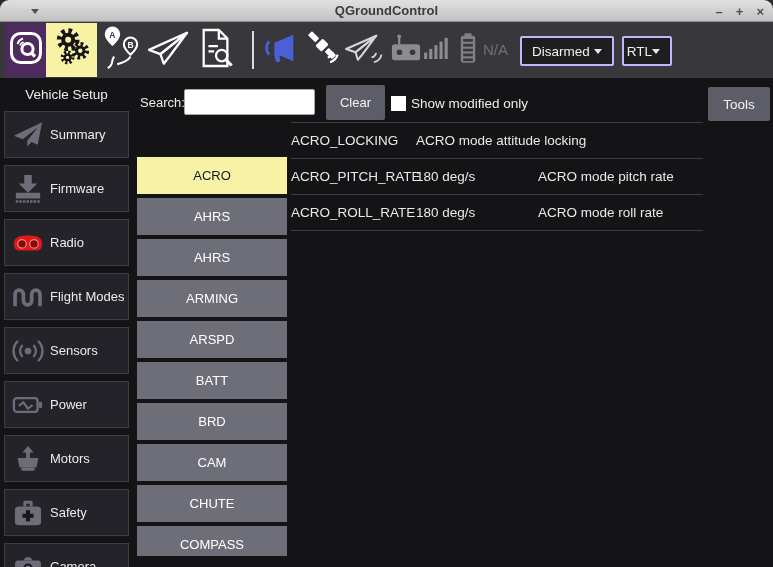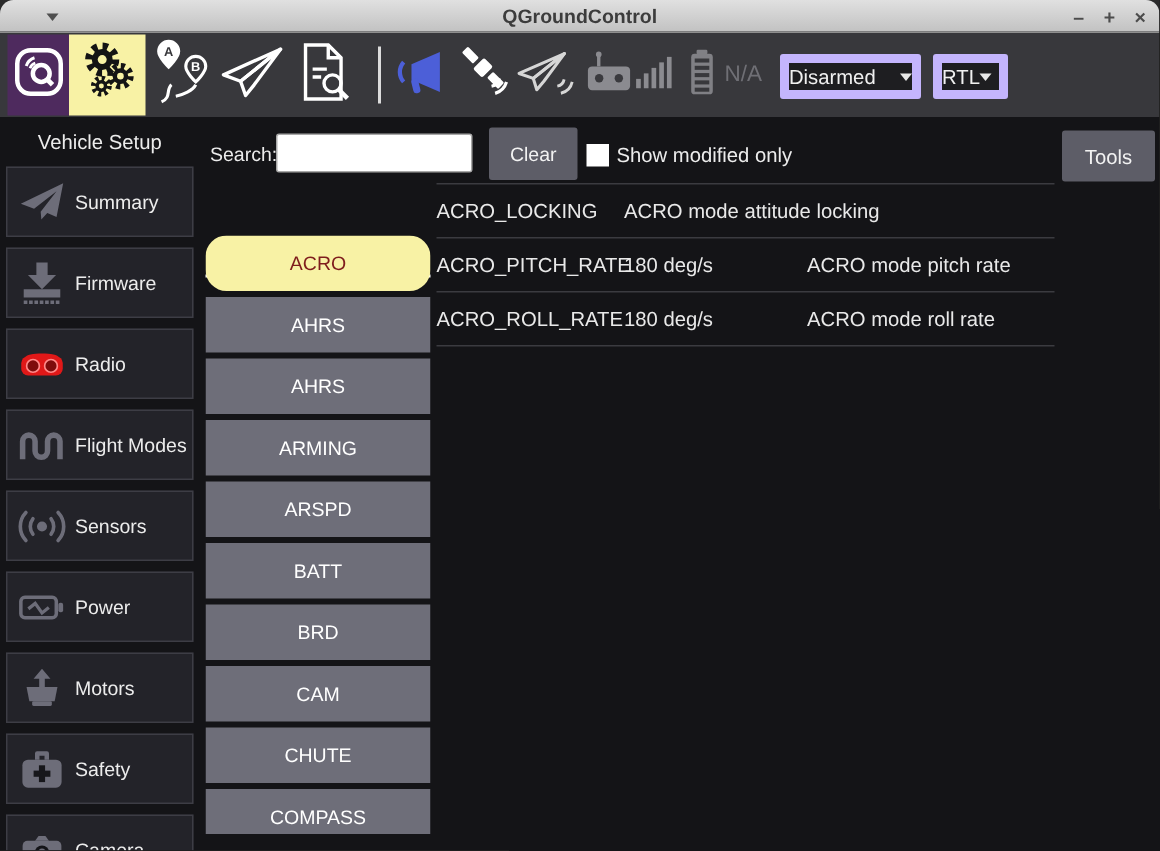--- a/index.html
+++ b/index.html
@@ -30,24 +30,24 @@
   .tool-sep  { position:absolute; left:252px; top:9px; width:2px; height:38px; background:#dcdcdc; }
   .i-megaphone { left:259px; width:42px; }
   .i-satellite { left:302px; width:40px; }
   .i-telem     { left:343px; width:42px; }
   .i-rc        { left:389px; width:34px; }
   .i-bars      { left:423px; width:26px; }
   .i-batt      { left:457px; width:22px; }
   .na-label { position:absolute; left:483px; top:0; height:40px; line-height:56px;
               color:#6f6f75; font-size:15px; }
   .select { position:absolute; top:14px; height:30px; background:#1e1e21;
-            border:6px solid #c4b5fd; border-radius:2px; color:#f0f0f0; font-size:13.5px;
-            display:flex; align-items:center; gap:0; padding:0 0; cursor:default; }
+            border:2px solid #c4b5fd; border-radius:2px; color:#f0f0f0; font-size:13.5px;
+            display:flex; align-items:center; gap:0; padding:0 10px; cursor:default; }
   .sel-arm  { left:520px; width:94px; justify-content:space-between; }
-  .sel-mode { left:622px; width:50px; justify-content:flex-start; }
+  .sel-mode { left:622px; width:50px; justify-content:flex-end; }
   .caret { width:0; height:0; border-left:4px solid transparent;
            border-right:4px solid transparent; border-top:5px solid #e8e8e8; }
 
   
   .content { position:absolute; top:78px; left:0; right:0; bottom:0;
              background:#141417; overflow:hidden; }
 
   .sidebar-header { position:absolute; left:0; top:0; width:133px; height:34px; line-height:34px;
                     text-align:center; color:#ececec; font-size:13.5px; }
   .sidebar-items { position:absolute; left:4px; top:33px; width:125px; }
@@ -69,21 +69,21 @@
   .tools-btn { position:absolute; left:708px; top:9px; width:62px; height:34px;
                background:#5d5d67; color:#f2f2f2; font-size:13.5px; border:none;
                border-radius:2px; font-family:"Liberation Sans", sans-serif; }
 
   .groups-header { position:absolute; left:137px; top:52px; width:150px; color:#ececec;
                    font-size:14px; padding:0 0 6px 3px; border-bottom:2px solid #ffffff;margin-top:31px; }
   .group-list { position:absolute; left:137px; top:79px; width:150px; height:399px; overflow:hidden; }
   .group-btn { height:37px; margin-bottom:4px; background:#6e6e79; color:#ffffff;
                font-size:13px; display:flex; align-items:center; justify-content:center;
                cursor:default; }
-  .group-btn.selected { background:#f8f2a5; color:#7f1d1d;border-radius:14px; }
+  .group-btn.selected { background:#f8f2a5; color:#0f172a; }
 
   .params { position:absolute; left:291px; top:44px; width:412px; border-top:1px solid #3b3b40; }
   .param-row { height:36px; border-bottom:1px solid #3b3b40; display:flex; align-items:center;
                font-size:13.5px; color:#e9e9e9; cursor:default; }
   .p-name { width:125px; } .p-value { width:122px; } .p-desc { flex:1; }
 </style>
 </head>
 <body>
 
 <div class="window">

